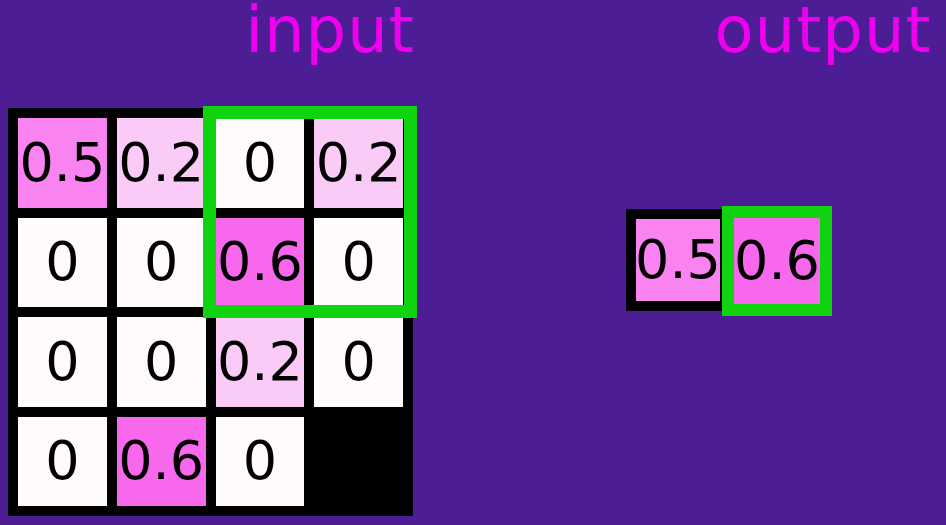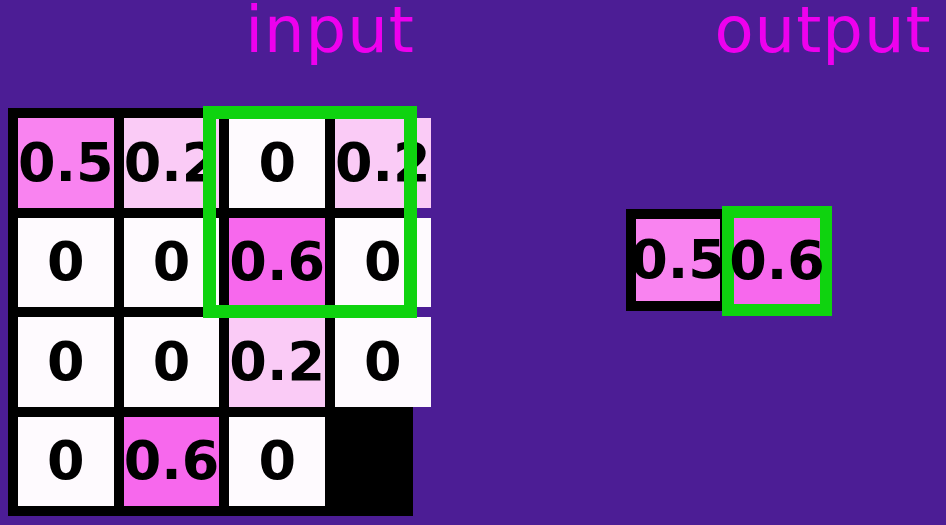--- a/index.html
+++ b/index.html
@@ -45,21 +45,20 @@
     padding: 10px;
     z-index: 1;
   }
   .cell {
     display: flex;
     align-items: center;
     justify-content: center;
     font-size: 54px;
     color: #000000;
     line-height: 1;
-    font-weight: bold;
   }
   #pool-window {
     position: absolute;
     left: 203px;
     top: 106px;
     width: 214px;
     height: 212px;
     box-sizing: border-box;
     border: 13px solid var(--green, #0FD30F);
     background: transparent;

